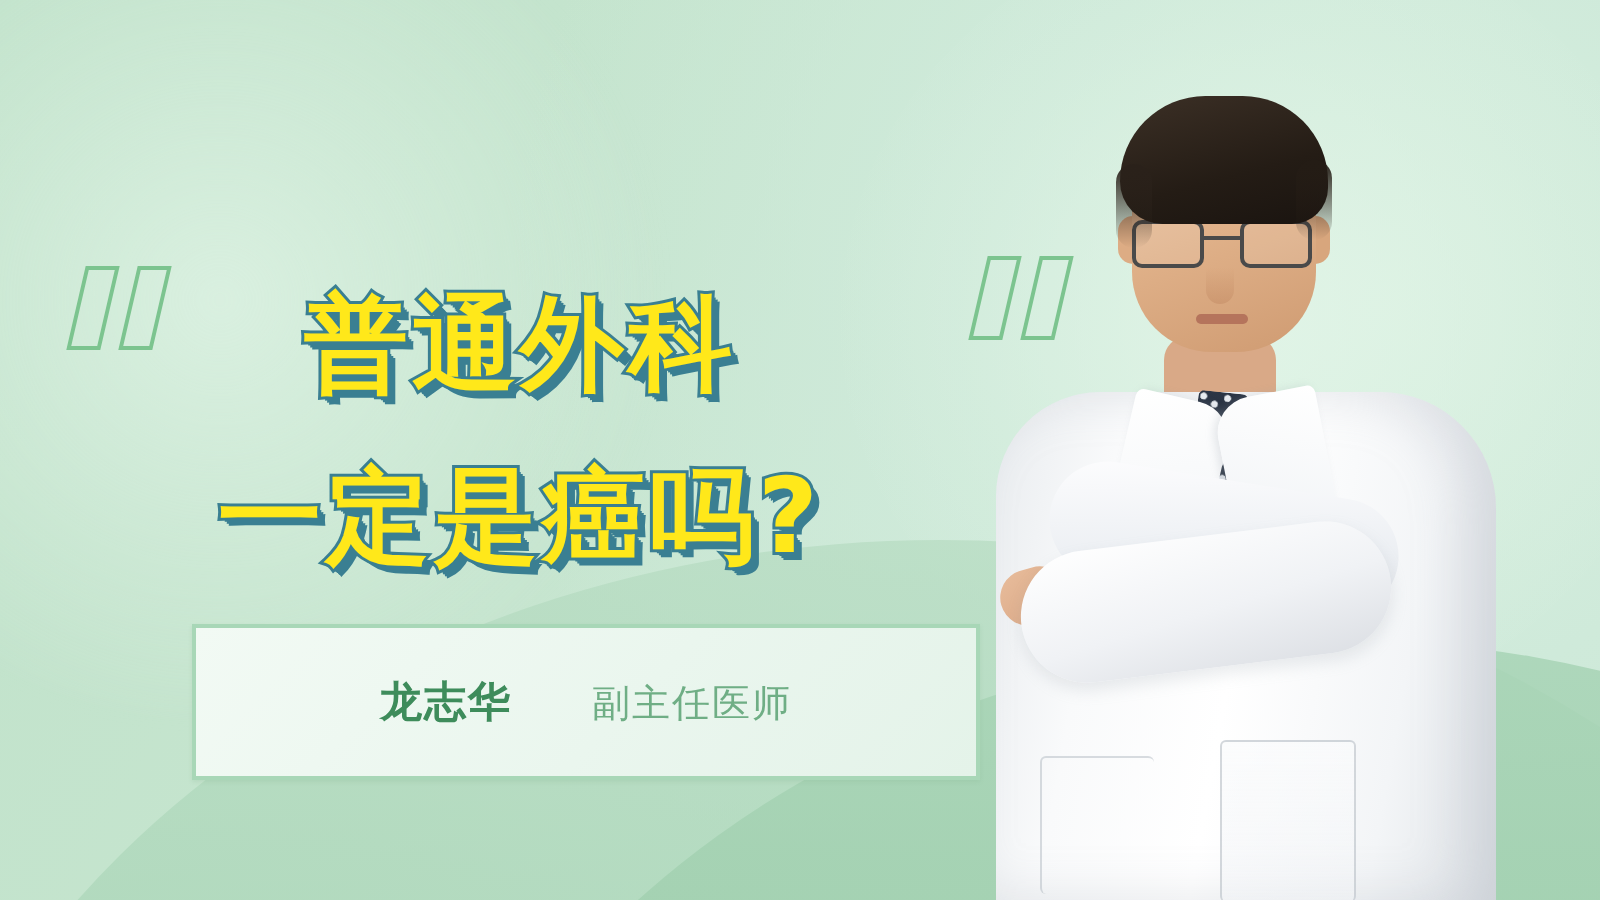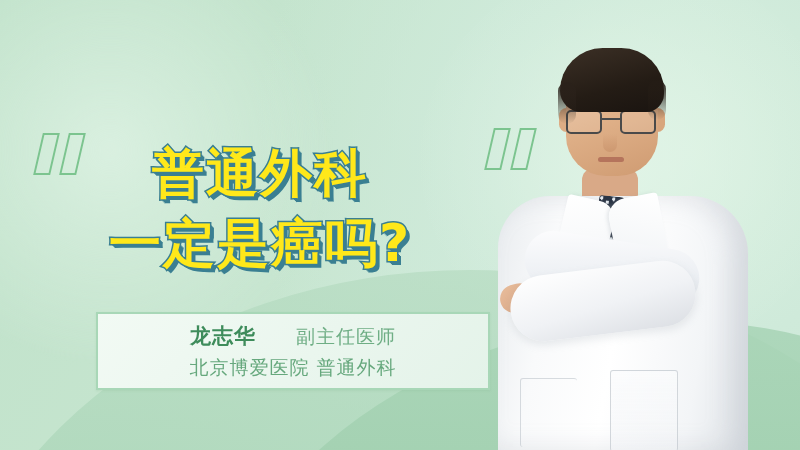--- a/index.html
+++ b/index.html
@@ -103,34 +103,34 @@
     letter-spacing: 2px;
     color: #ffe81a;
     -webkit-text-stroke: 3px #3a7f92;
     paint-order: stroke fill;
     text-shadow:
        4px 4px 0 #3a7f92,
        3px 3px 0 #3a7f92,
        2px 2px 0 #3a7f92;
     white-space: nowrap;
   }
-  .title-line-2 { margin-top: 4px; }
+  .title-line-2 { margin-top: 20px; }
 
   
   .info-card {
     position: absolute;
     left: 96px;
     top: 312px;
     width: 394px;
     height: 78px;
     box-sizing: border-box;
     border: 2px solid #a8d7b7;
     background: linear-gradient(135deg, #f2faf4 0%, #eaf6ee 55%, #e4f3e9 100%);
     display: flex;
-    flex-direction: column;
+    flex-direction: row;
     align-items: center;
     justify-content: center;
     gap: 5px;
     box-shadow: 0 1px 2px rgba(120,170,135,.18);
   }
   .info-row {
     display: flex;
     align-items: baseline;
     justify-content: center;
     white-space: nowrap;
@@ -415,23 +415,20 @@
 
   <div class="title-block">
     <div class="title-line">普通外科</div>
     <div class="title-line title-line-2">一定是癌吗?</div>
   </div>
 
   <div class="info-card">
     <div class="info-row">
       <span class="doctor-name">龙志华</span>
       <span class="doctor-title">副主任医师</span>
-    </div>
-    <div class="info-row">
-      <span class="doctor-affiliation">北京博爱医院 普通外科</span>
     </div>
   </div>
 
   <div class="doctor">
     <div class="d-neck"></div>
     <div class="d-coat"></div>
     <div class="d-tie"></div>
     <div class="d-coat-lapel-l"></div>
     <div class="d-coat-lapel-r"></div>
     <div class="d-pocket-l"></div>

